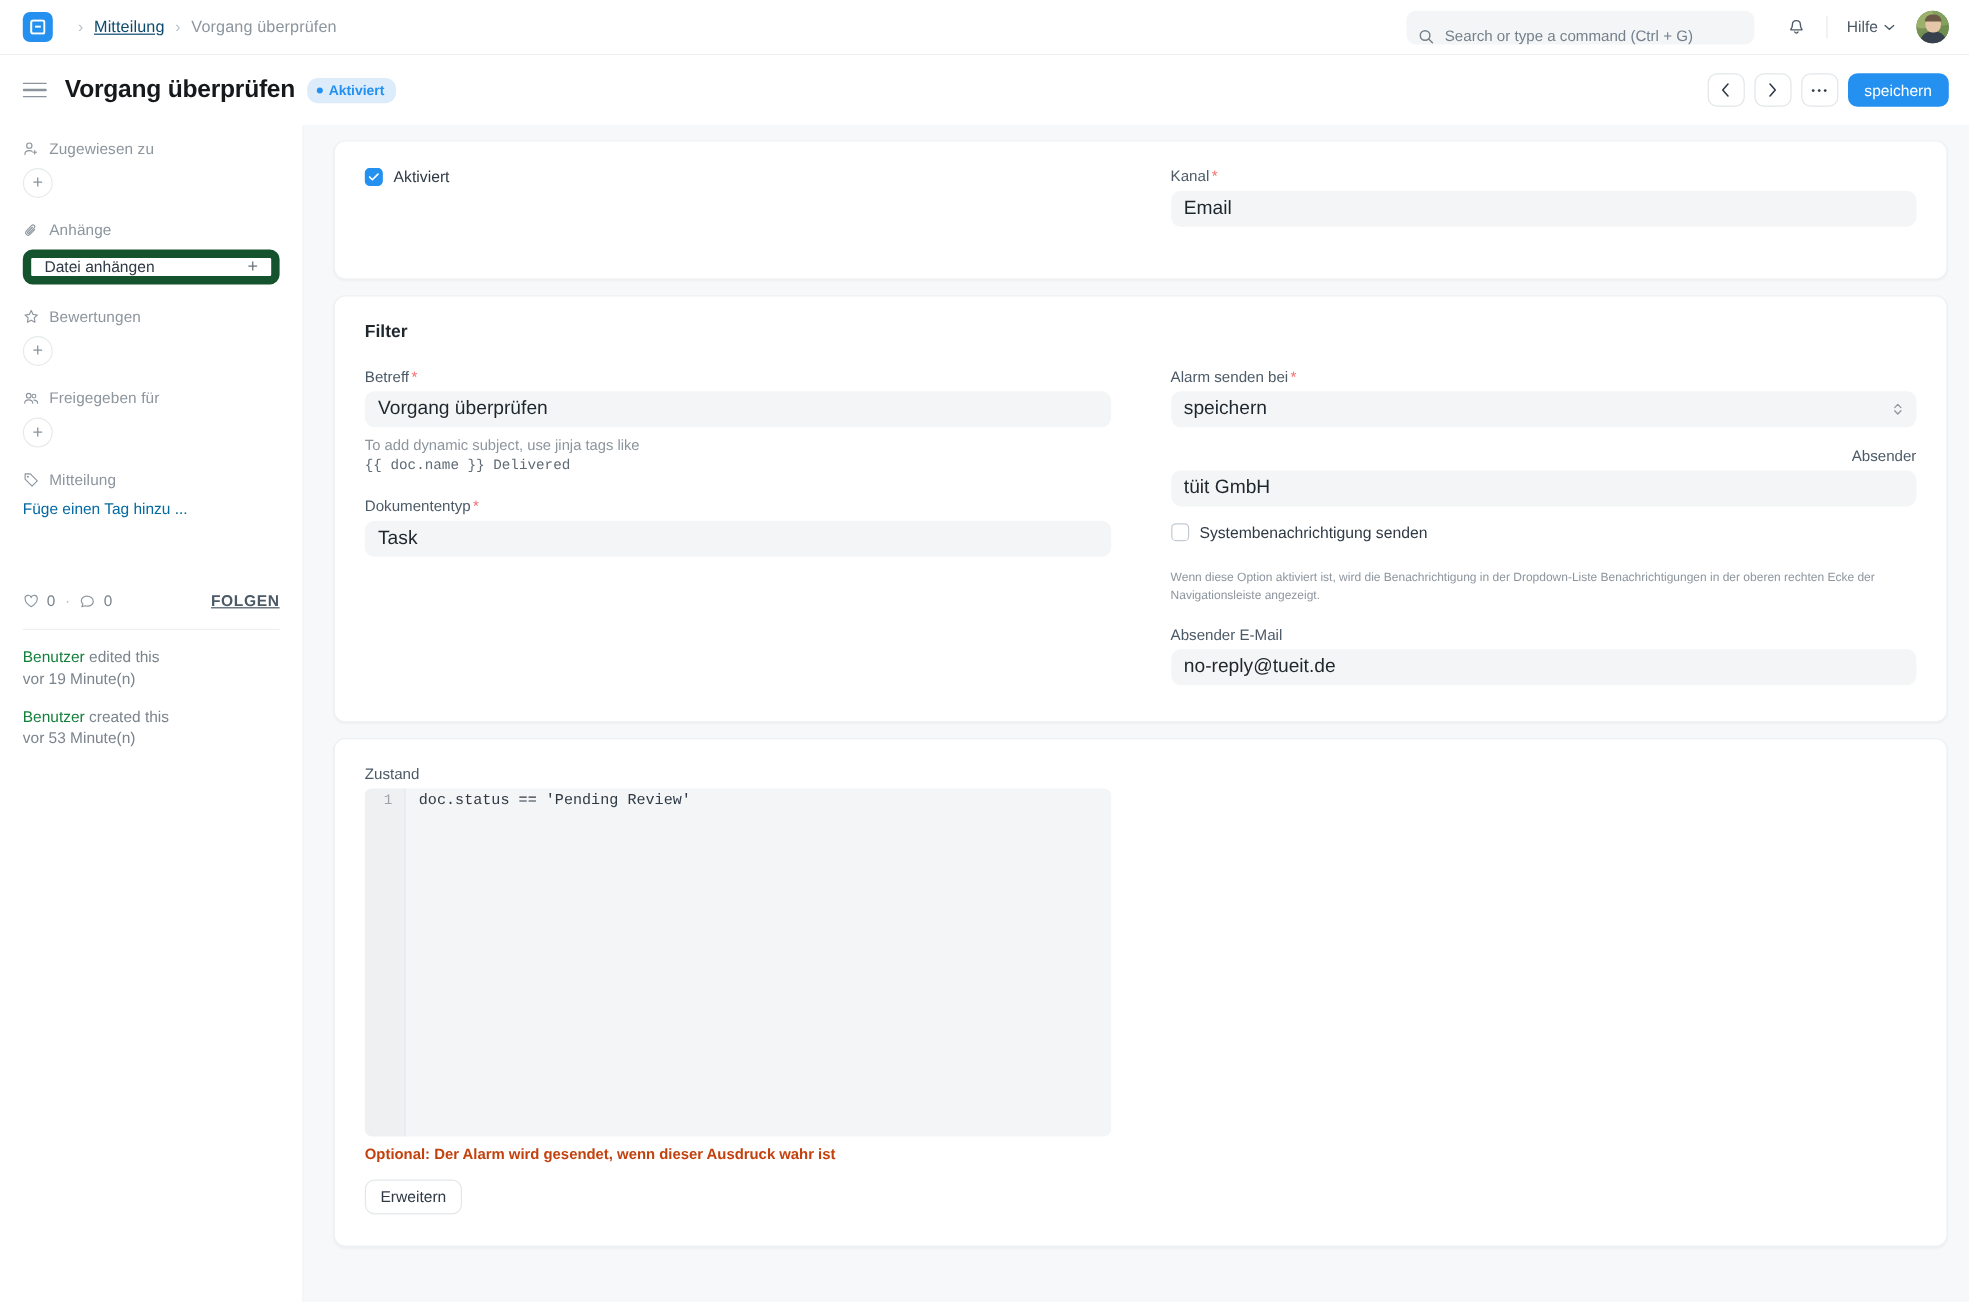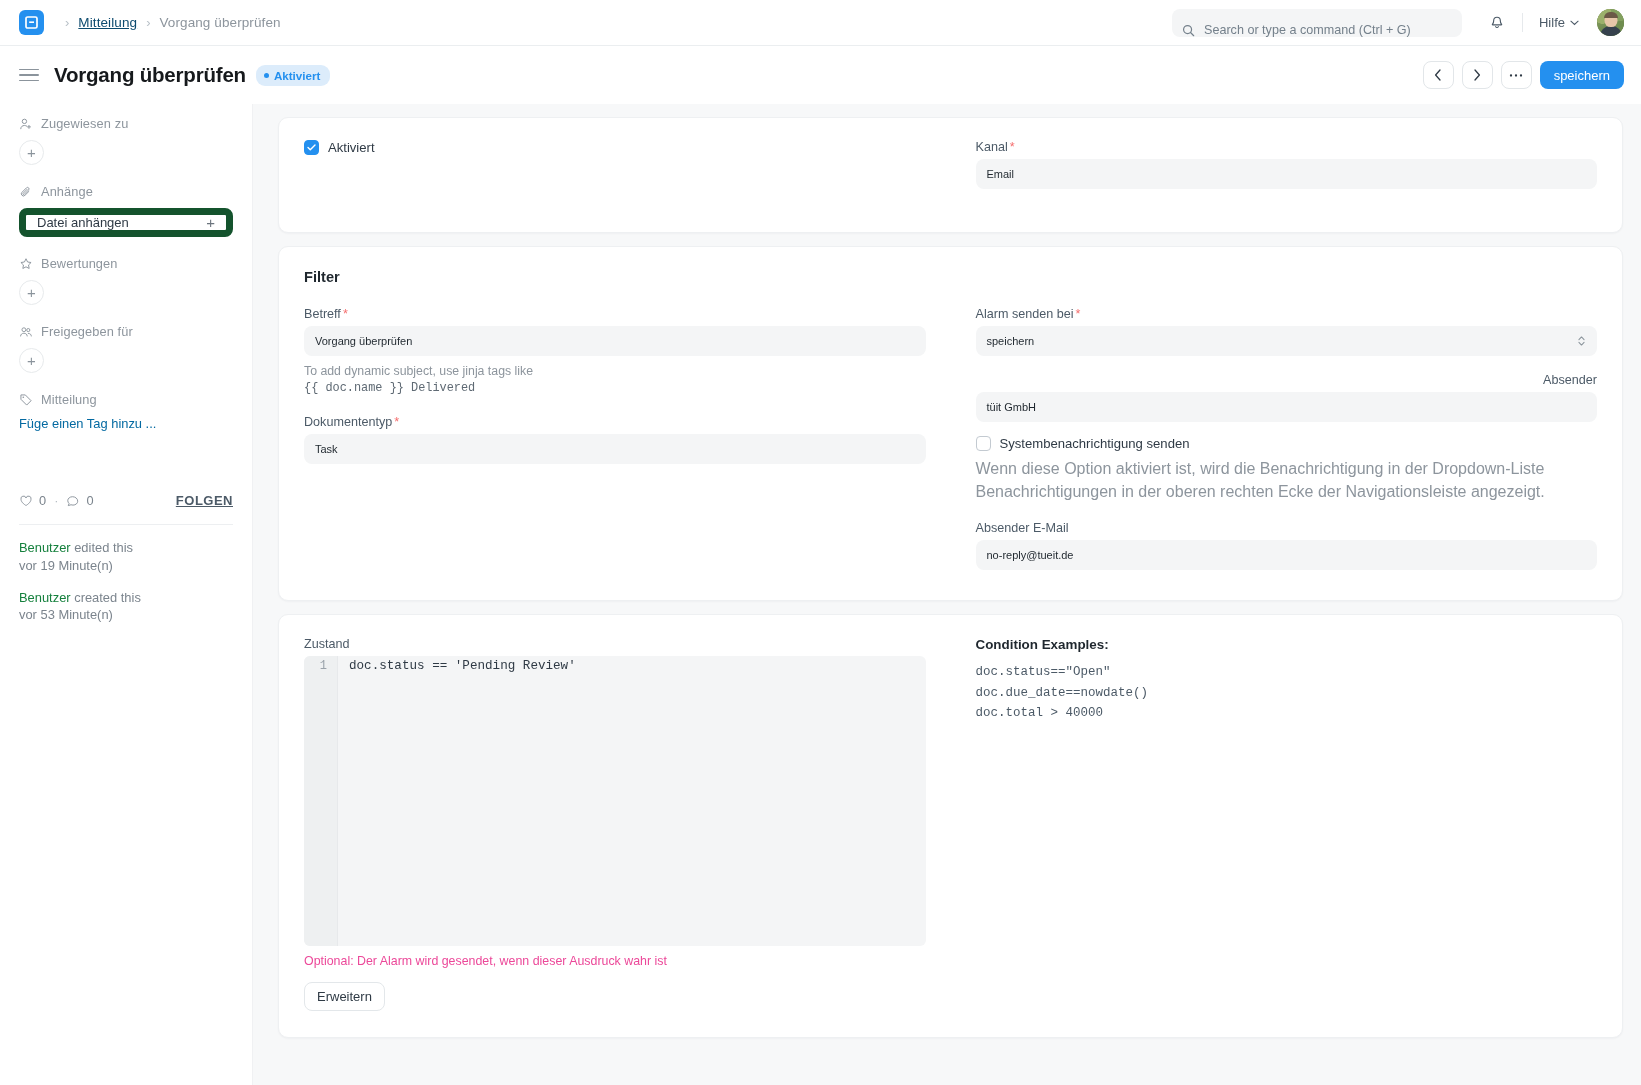--- a/index.html
+++ b/index.html
@@ -140,29 +140,29 @@
   .grid2 { display: grid; grid-template-columns: 1fr 1fr; column-gap: 50px; }
 
   .section-title { font-size: 14.6px; font-weight: 700; color:#1f272e; margin-bottom: 22px; }
 
   .field { margin-bottom: 17px; }
   .flabel { font-size: 12.6px; color:#4c5a67; margin-bottom: 5px; display:block; }
   .req { color:#f56e6e; margin-left: 2px; }
   .ctl {
     height: 30px; background:#f4f5f6; border-radius: 8px;
     display:flex; align-items:center; padding: 0 11px;
-    font-size: 11px; color:#1f272e;
+    font-size: 16px; color:#1f272e;
   }
   .ctl.select { justify-content: space-between; }
   .ctl .caret { display:flex; flex-direction:column; gap:2px; color:#8b949c; }
   .help {
     font-size: 12.3px; color:#8d959d; margin-top: 7px; line-height: 1.42;
   }
   .help .mono { font-family:"Liberation Mono", monospace; font-size: 11.9px; color:#5f6a74; }
-  .help-wide { font-size: 16px; color:#8d959d; margin-top: 6px; line-height: 1.45; }
+  .help-wide { font-size: 10px; color:#8d959d; margin-top: 24px; line-height: 1.45; }
 
   .check-row { display:flex; align-items:center; gap: 9px; }
   .cbox {
     width: 15px; height: 15px; border-radius: 4px; border:1px solid #c3cad1;
     background:#fff; flex:0 0 auto;
   }
   .cbox.on { background:#2490ef; border-color:#2490ef; display:flex; align-items:center; justify-content:center; }
   .check-lbl { font-size: 13.1px; color:#2f3a45; }
 
   
@@ -179,21 +179,21 @@
   .ed-body { flex:1; padding-left: 11px; }
   .ed-code { font-size: 12.6px; color:#2f3a45; line-height: 21px; white-space: pre; }
   .ed-wrap { display:flex; height: 290px; }
   .cond-title { font-size: 13.4px; font-weight:700; color:#1f272e; margin-bottom: 10px; }
   .cond-line { font-family:"Liberation Mono", monospace; font-size: 12.5px; color:#4c5a67; line-height: 1.62; }
   .expand-btn {
     margin-top: 14px; height: 29px; border:1px solid #e3e7ea; border-radius: 8px;
     background:#fff; padding: 0 12px; font-size: 13px; color:#2f3a45;
     display:inline-flex; align-items:center; font-family: inherit;
   }
-  .bottom-help { font-size: 12.4px; color:#ec4899; margin-top: 8px; }
+  .bottom-help { font-size: 12.4px; color:#c2410c; margin-top: 8px; font-weight: bold; }
 </style>
 </head>
 <body>
 
 <div class="app">
 
   <div class="navbar">
     <div class="brand-logo">
       <svg width="13" height="13" viewBox="0 0 13 13" aria-hidden="true">
         <rect x="1" y="1" width="11" height="11" rx="1.6" fill="none" stroke="#ffffff" stroke-width="1.7"></rect>
@@ -452,24 +452,18 @@
                 <div class="ed-gutter">1</div>
                 <div class="ed-body">
                   <div class="ed-code">doc.status == 'Pending Review'</div>
                 </div>
               </div>
             </div>
             <div class="bottom-help">Optional: Der Alarm wird gesendet, wenn dieser Ausdruck wahr ist</div>
             <button class="expand-btn">Erweitern</button>
           </div>
 
-          <div>
-            <div class="cond-title">Condition Examples:</div>
-            <div class="cond-line">doc.status=="Open"</div>
-            <div class="cond-line">doc.due_date==nowdate()</div>
-            <div class="cond-line">doc.total &gt; 40000</div>
-          </div>
         </div>
       </div>
 
     </div>
   </div>
 </div>
 
 </body></html>

